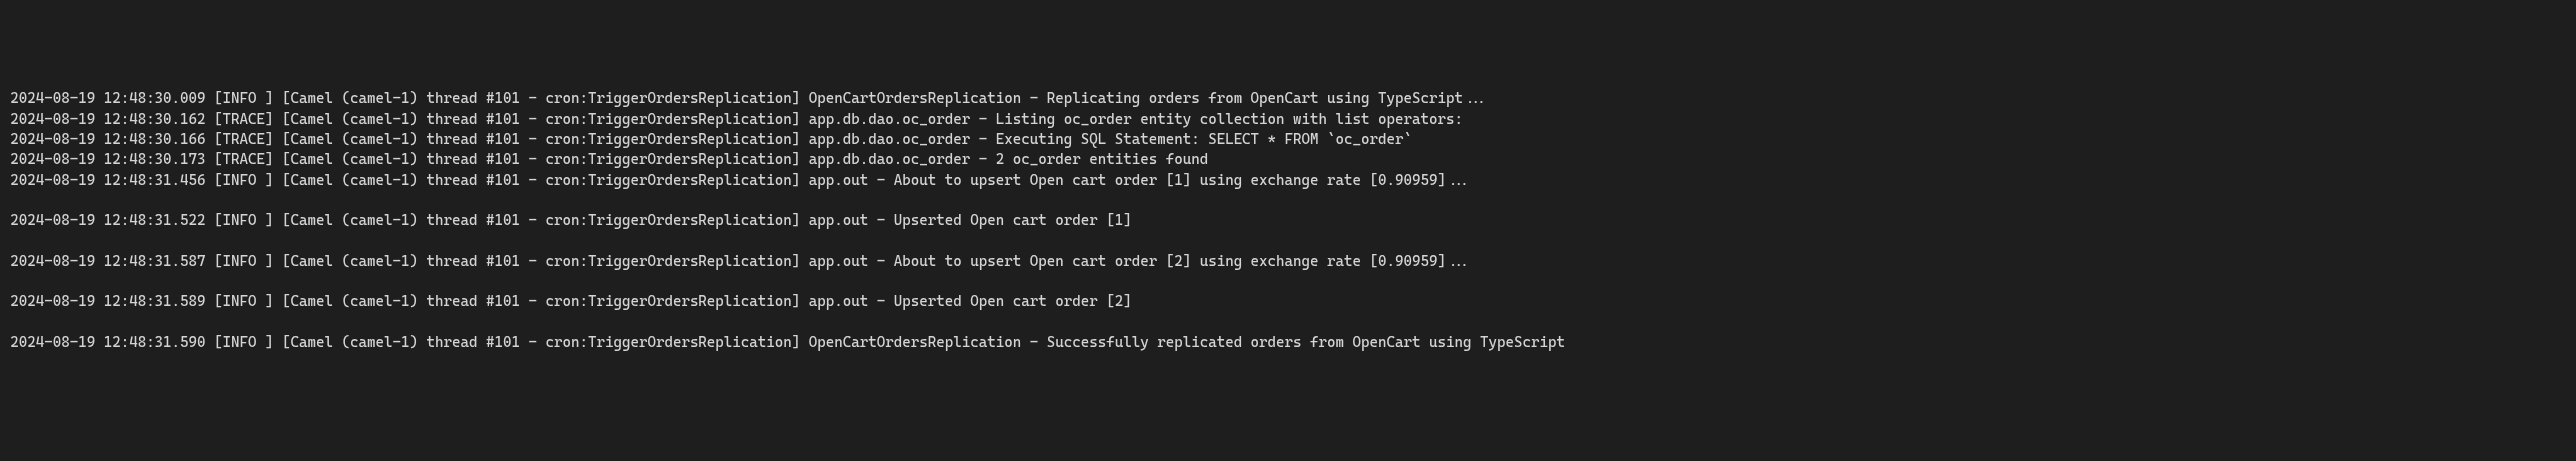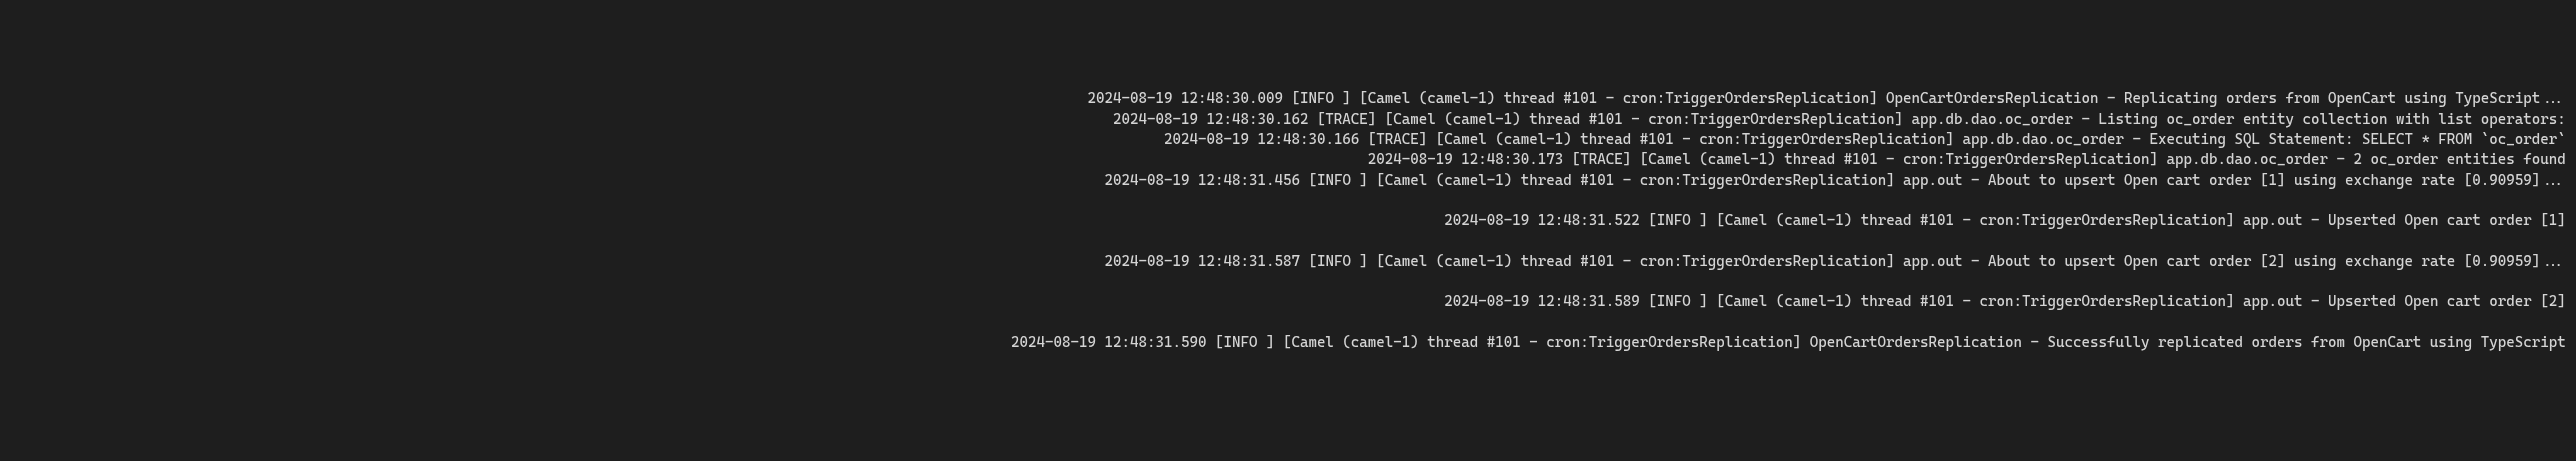--- a/index.html
+++ b/index.html
@@ -1,19 +1,18 @@
 <!DOCTYPE html>
 <html style="font-size:11.6px"><head>
   <meta charset="utf-8">
   <style>
     * {
       margin: 0;
       padding: 0;
       box-sizing: border-box;
-      text-align: right;
     }
     body {
       background-color: #1e1e1e;
       font-family: "SF Mono", Monaco, "Cascadia Code", "Roboto Mono", Consolas, "Courier New", monospace;
       font-size: 14.5px;
       color: #d4d4d4;
       padding: 7.3px 10.2px;
       white-space: pre-wrap;
       word-wrap: break-word;
       line-height: 1.4;

